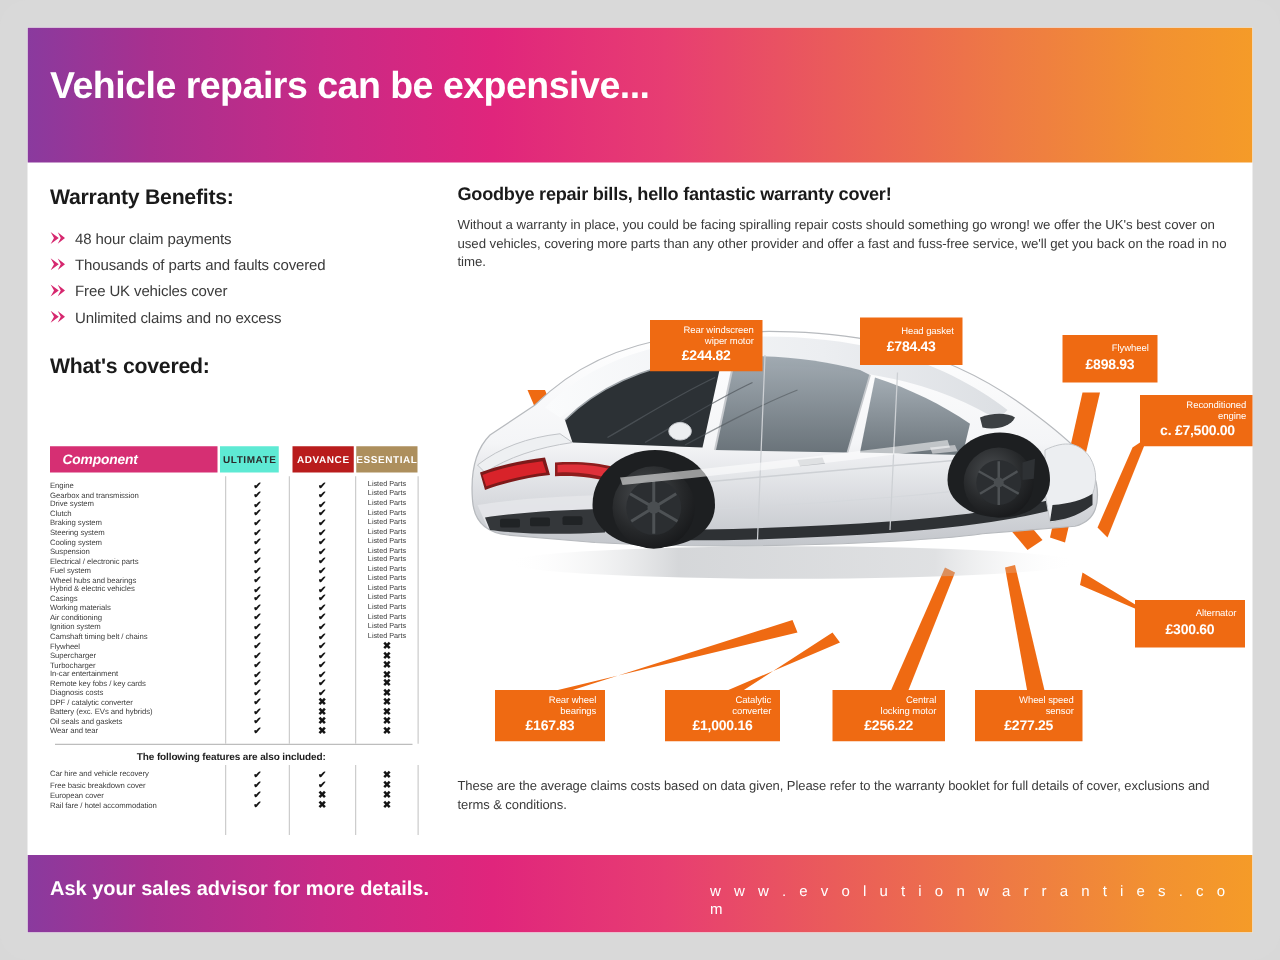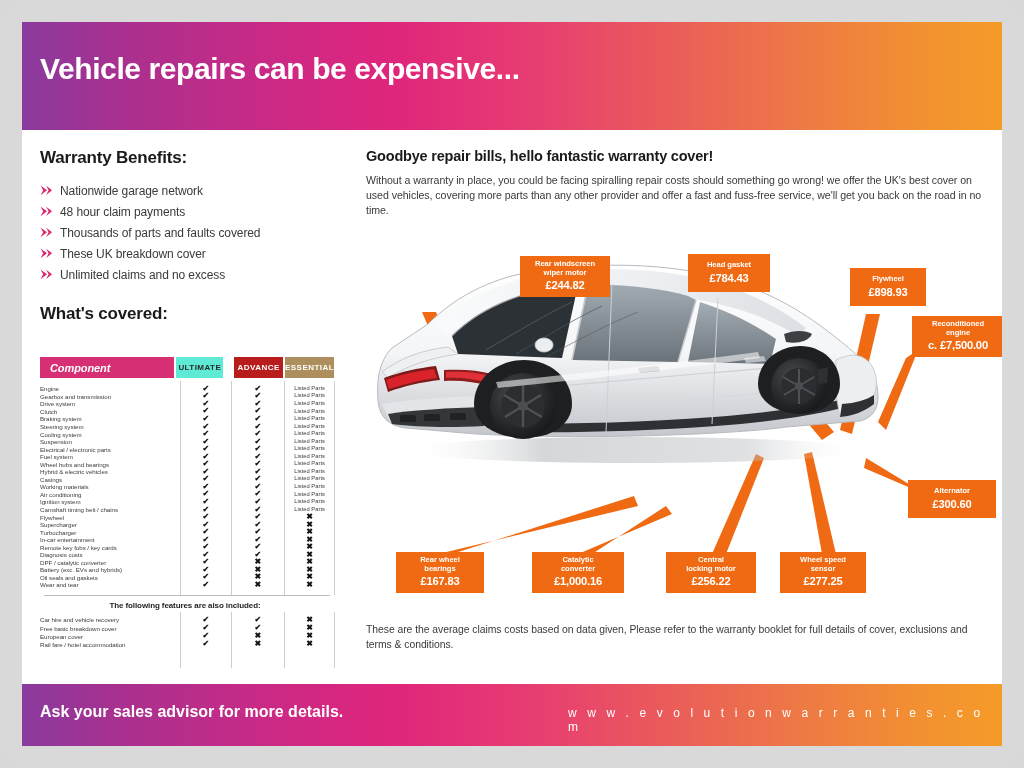--- a/index.html
+++ b/index.html
@@ -163,22 +163,22 @@
   .diagram svg { position: absolute; left:0; top:0; }
   .callout {
     position: absolute;
     background: #ef6a12;
     color: #ffffff;
     text-align: center;
     padding: 4px 7px 5px;
     line-height: 1.12;
   }
   .callout .t {
-    font-size: 7.6px; font-weight: 700; letter-spacing: -0.05px;
-    display: block; color: #fff;
+    font-size: 7.6px; font-weight: 400; letter-spacing: -0.05px;
+    display: block; color: #fff; text-align: right;
   }
   .callout .v {
     font-size: 11.2px; font-weight: 700; display: block;
     margin-top: 2px; letter-spacing: -0.2px; color: #fff;
   }
   .car-img { position: absolute; left: 48px; top: 72px; width: 530px; height: 220px; }
 </style>
 </head>
 <body>
 
@@ -192,48 +192,39 @@
   <div class="left-col">
     <div class="h-section">Warranty Benefits:</div>
     <div class="benefits" id="benefits-list">
           <div class="benefit-row">
             <span class="arrow-ic">
               <svg width="13" height="11" viewBox="0 0 13 11">
                 <path d="M0.5,0.5 L7,5.3 L0.5,10.2 L3.2,5.3 Z" fill="#d6286f"></path>
                 <path d="M6.2,0.7 L12,5.3 L6.2,10 L8.6,5.3 Z" fill="#d6286f"></path>
               </svg>
             </span>
-            <span class="benefit-label">Nationwide garage network</span>
-          </div>
-          <div class="benefit-row">
-            <span class="arrow-ic">
-              <svg width="13" height="11" viewBox="0 0 13 11">
-                <path d="M0.5,0.5 L7,5.3 L0.5,10.2 L3.2,5.3 Z" fill="#d6286f"></path>
-                <path d="M6.2,0.7 L12,5.3 L6.2,10 L8.6,5.3 Z" fill="#d6286f"></path>
-              </svg>
-            </span>
             <span class="benefit-label">48 hour claim payments</span>
           </div>
           <div class="benefit-row">
             <span class="arrow-ic">
               <svg width="13" height="11" viewBox="0 0 13 11">
                 <path d="M0.5,0.5 L7,5.3 L0.5,10.2 L3.2,5.3 Z" fill="#d6286f"></path>
                 <path d="M6.2,0.7 L12,5.3 L6.2,10 L8.6,5.3 Z" fill="#d6286f"></path>
               </svg>
             </span>
             <span class="benefit-label">Thousands of parts and faults covered</span>
           </div>
           <div class="benefit-row">
             <span class="arrow-ic">
               <svg width="13" height="11" viewBox="0 0 13 11">
                 <path d="M0.5,0.5 L7,5.3 L0.5,10.2 L3.2,5.3 Z" fill="#d6286f"></path>
                 <path d="M6.2,0.7 L12,5.3 L6.2,10 L8.6,5.3 Z" fill="#d6286f"></path>
               </svg>
             </span>
-            <span class="benefit-label">These UK breakdown cover</span>
+            <span class="benefit-label">Free UK vehicles cover</span>
           </div>
           <div class="benefit-row">
             <span class="arrow-ic">
               <svg width="13" height="11" viewBox="0 0 13 11">
                 <path d="M0.5,0.5 L7,5.3 L0.5,10.2 L3.2,5.3 Z" fill="#d6286f"></path>
                 <path d="M6.2,0.7 L12,5.3 L6.2,10 L8.6,5.3 Z" fill="#d6286f"></path>
               </svg>
             </span>
             <span class="benefit-label">Unlimited claims and no excess</span>
           </div>

